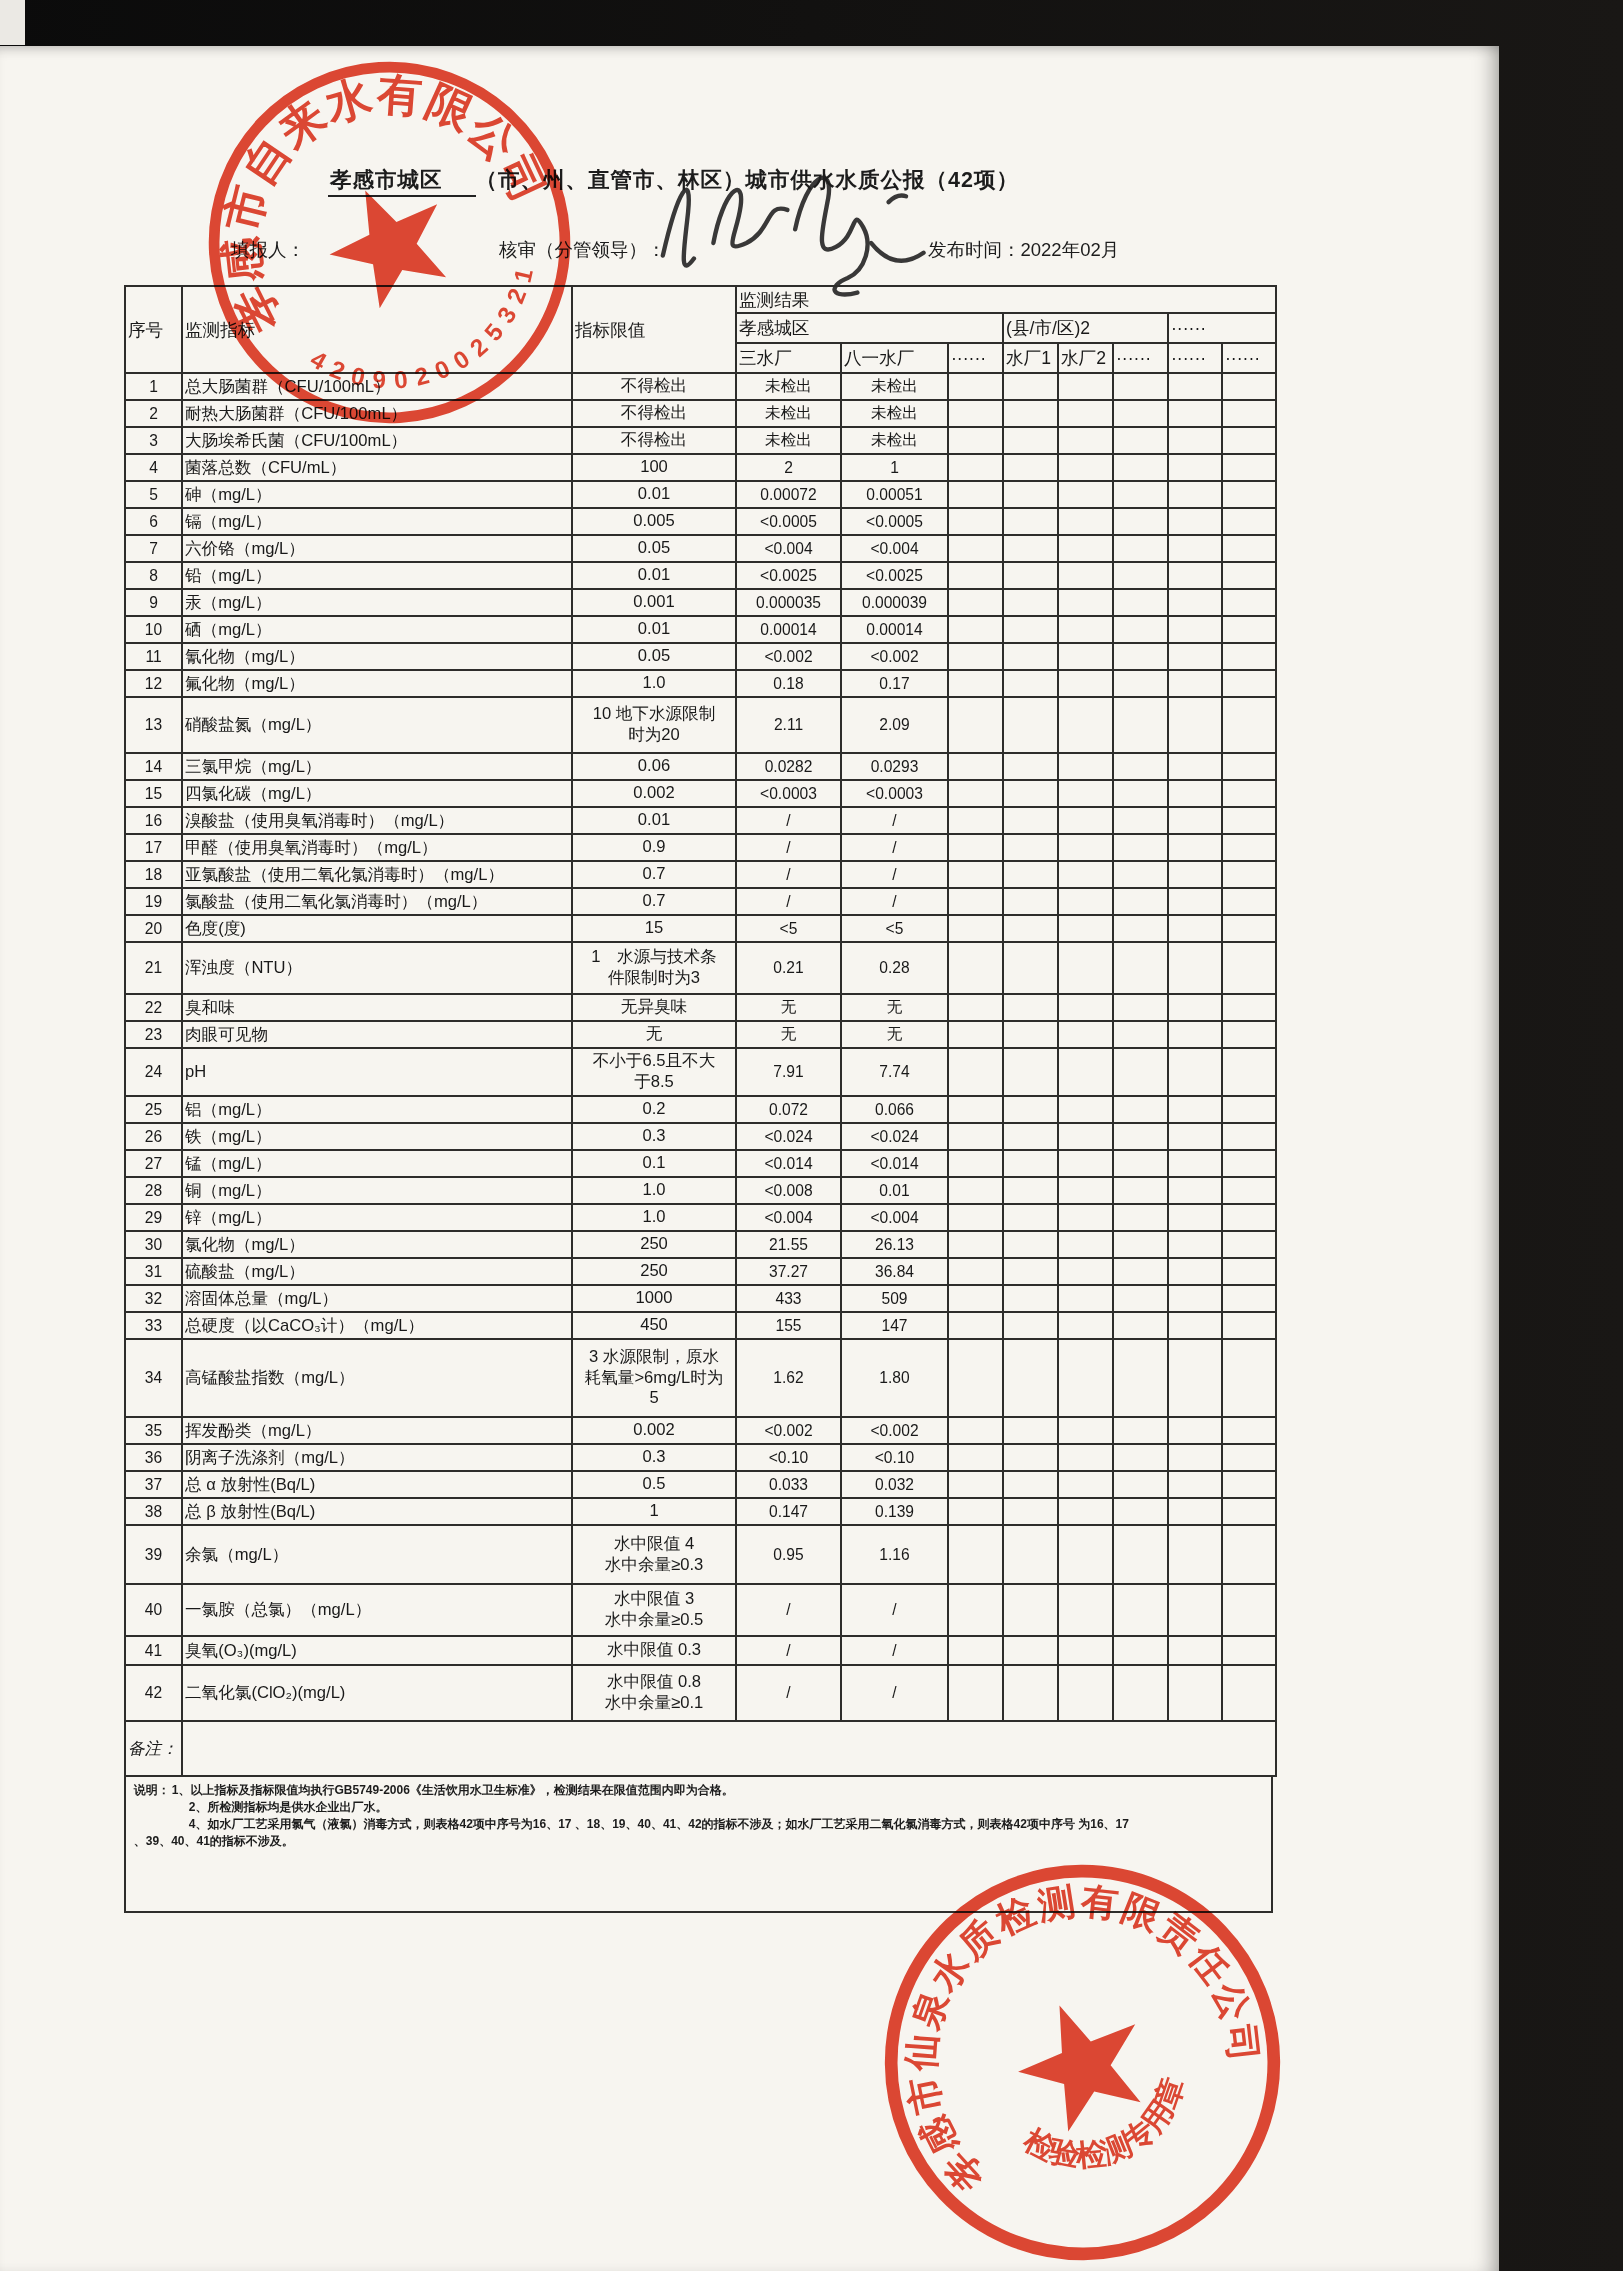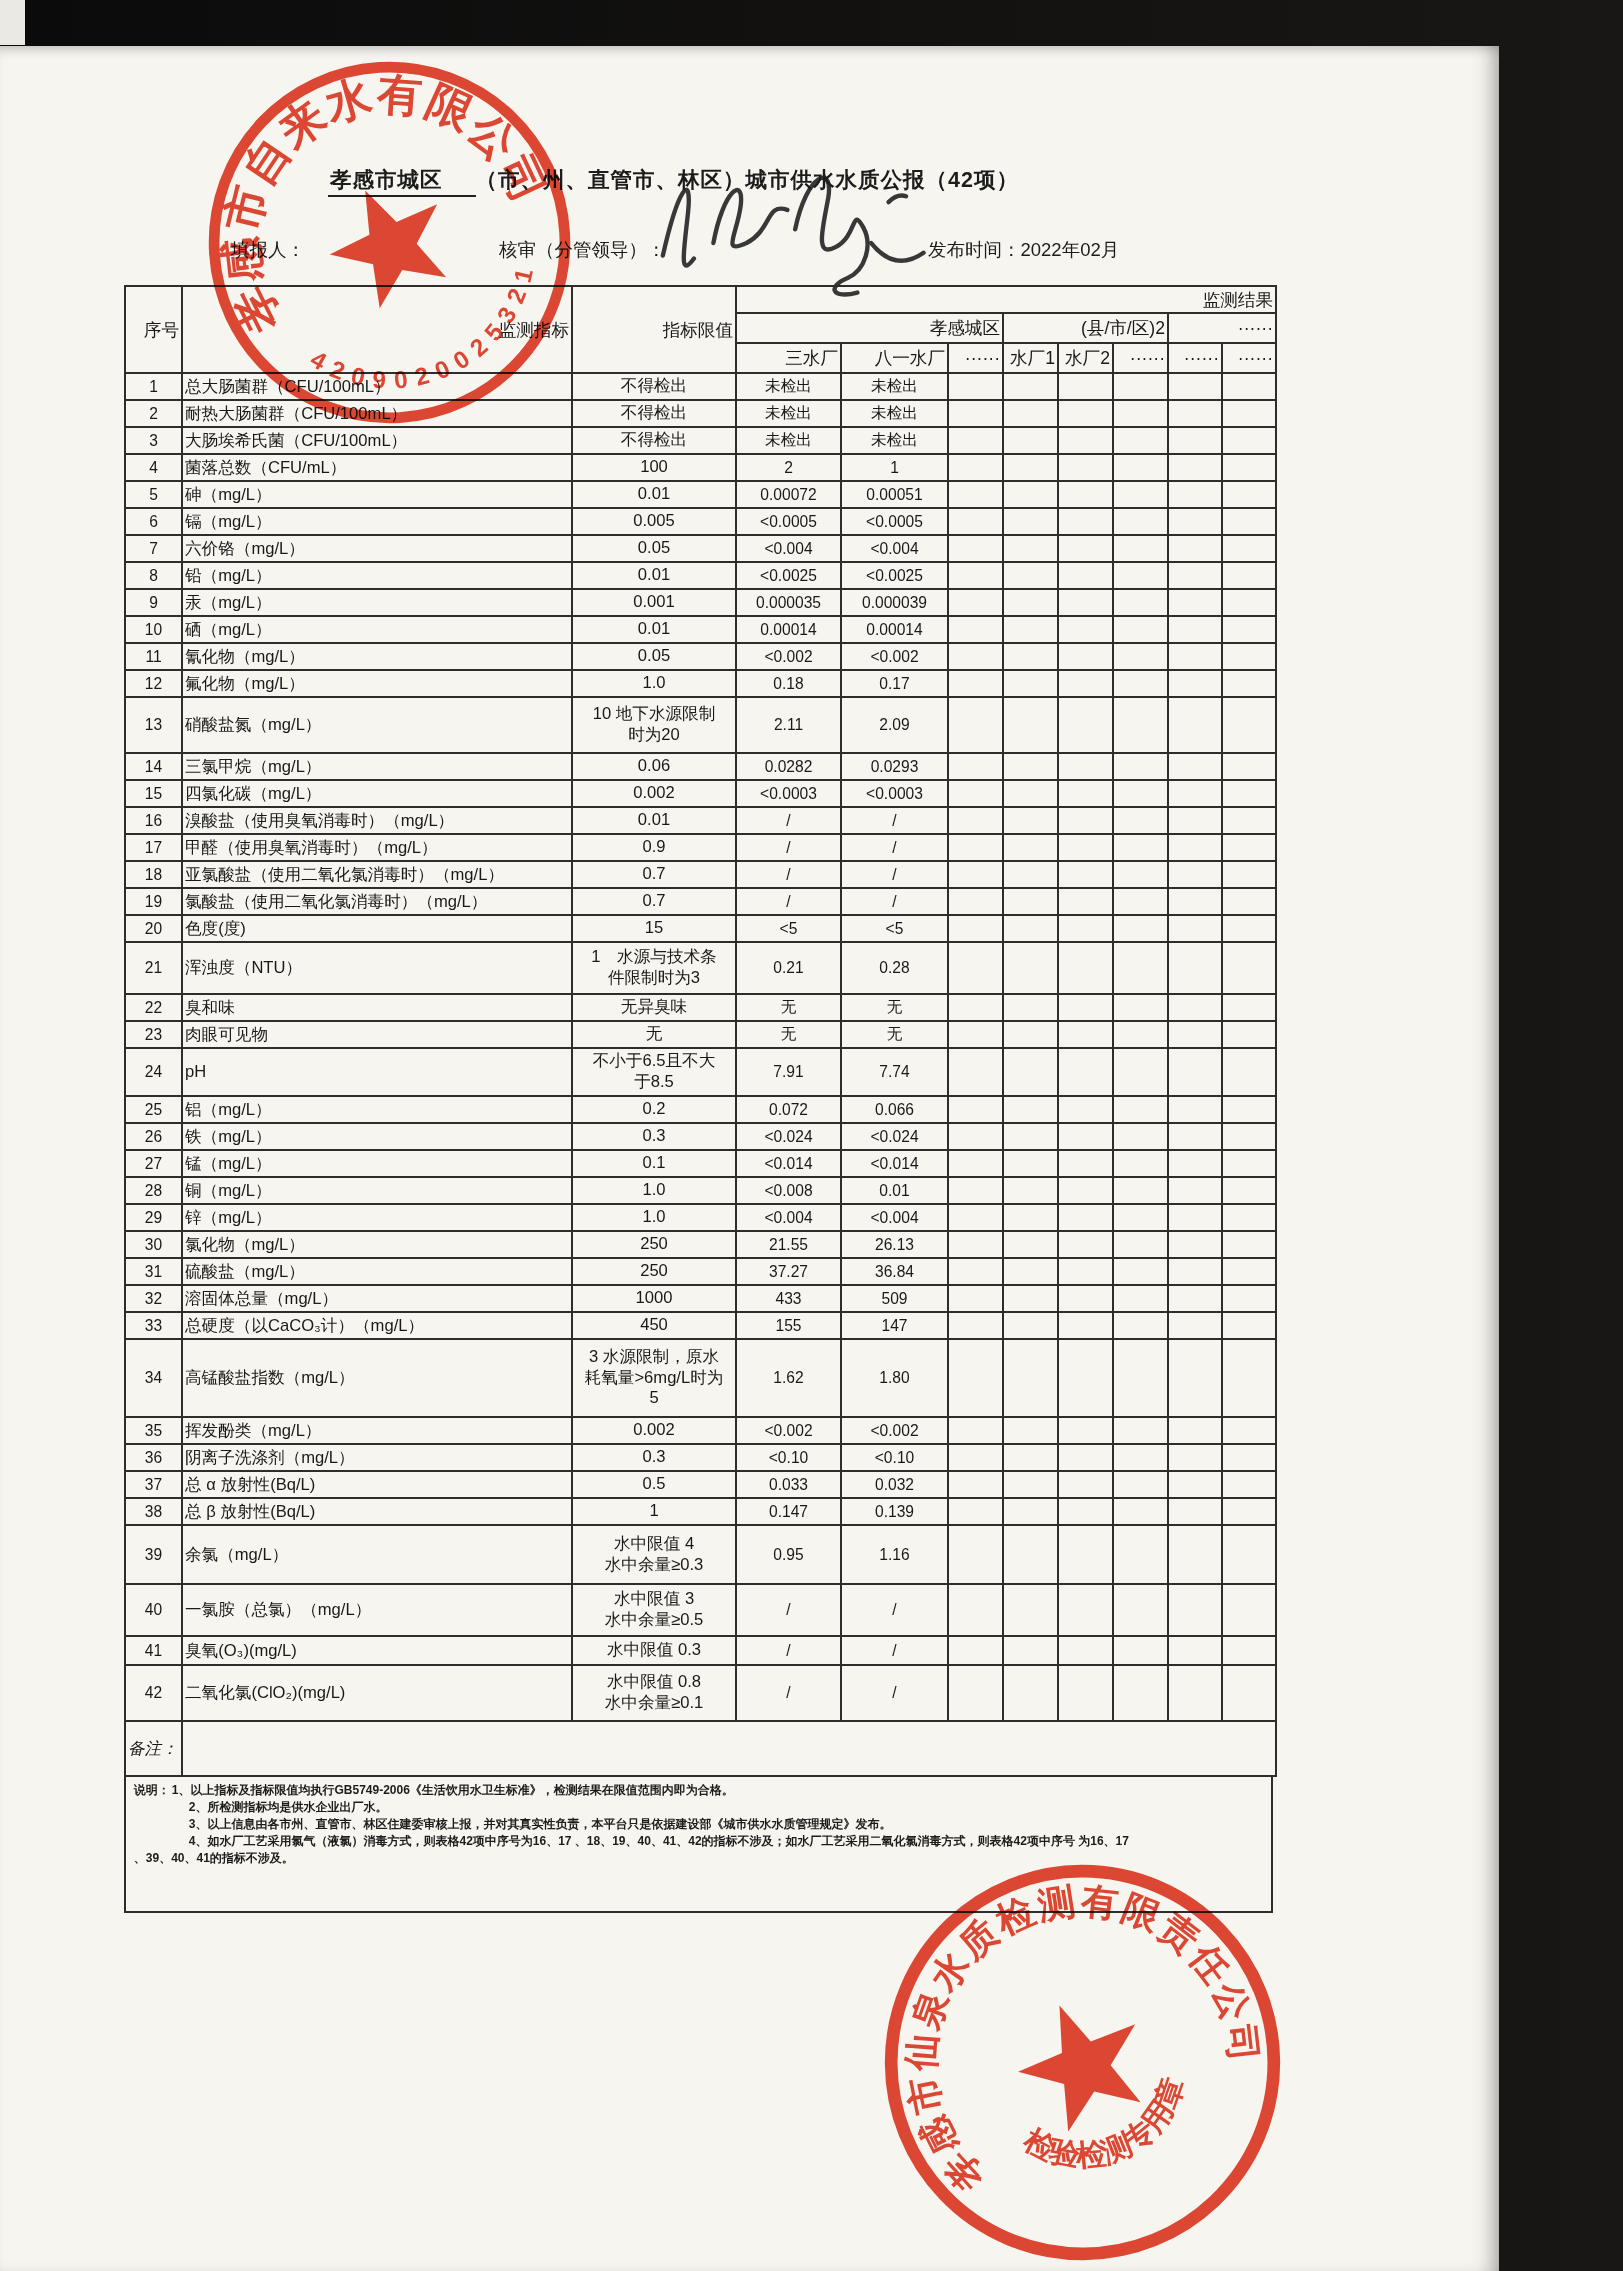--- a/index.html
+++ b/index.html
@@ -26,21 +26,21 @@
   .meta-reviewer{position:absolute;left:499px;top:0;}
   .meta-publish{position:absolute;left:928px;top:0;}
   .signature{position:absolute;left:649px;top:88px;width:302px;height:180px;pointer-events:none;}
   
   .content{position:absolute;left:124px;top:239px;width:1149px;}
   table.main{border-collapse:collapse;table-layout:fixed;width:1149px;background:transparent;}
   table.main th, table.main td{
     border:2px solid #2e2d2b;padding:0 2px;overflow:hidden;
     font-weight:normal;color:#191919;
   }
-  table.main th{font-size:17.6px;text-align:right;}
+  table.main th{font-size:17.6px;text-align:left;}
   tr.hrow1{height:27px;} tr.hrow2{height:30px;} tr.hrow3{height:30px;}
   td.cell-no{text-align:center;font-size:15.6px;}
   td.cell-indicator{text-align:left;padding-left:8.8px;font-size:16.6px;white-space:nowrap;}
   td.cell-limit{text-align:center;font-size:16.6px;white-space:pre-line;line-height:1.25;}
   td.cell-val{text-align:center;font-size:15.6px;}
   tr.data-row{height:27px;}
   tr.remark-row{height:55px;font-style:italic;}
   td.remark-label{font-size:16.6px;text-align:left;padding-left:4.9px;}
   
   .notes{
@@ -681,21 +681,20 @@
         <tr class="remark-row">
           <td class="remark-label">备注：</td>
           <td colspan="10"></td>
         </tr>
       </tbody>
     </table>
 
     <div class="notes">
       <div class="note-line"><span class="nlabel">说明：</span><span>1、以上指标及指标限值均执行GB5749-2006《生活饮用水卫生标准》，检测结果在限值范围内即为合格。</span></div>
       <div class="note-line note-indent">2、所检测指标均是供水企业出厂水。</div>
-      <div class="note-line note-indent">3、以上信息由各市州、直管市、林区住建委审核上报，并对其真实性负责，本平台只是依据建设部《城市供水水质管理规定》发布。</div>
       <div class="note-line note-indent">4、如水厂工艺采用氯气（液氯）消毒方式，则表格42项中序号为16、17 、18、19、40、41、42的指标不涉及；如水厂工艺采用二氧化氯消毒方式，则表格42项中序号 为16、17</div>
       <div class="note-line">、39、40、41的指标不涉及。</div>
     </div>
   </div>
 
   <svg class="stamp stamp-top" viewBox="0 0 430 430">
     <defs>
       <path id="topArcA" d="M 83.6,250.2 A 136,136 0 1 1 346.4,250.2"></path>
       <path id="topArcB" d="M 74,266 A 150,150 0 0 0 356,266"></path>
     </defs>

